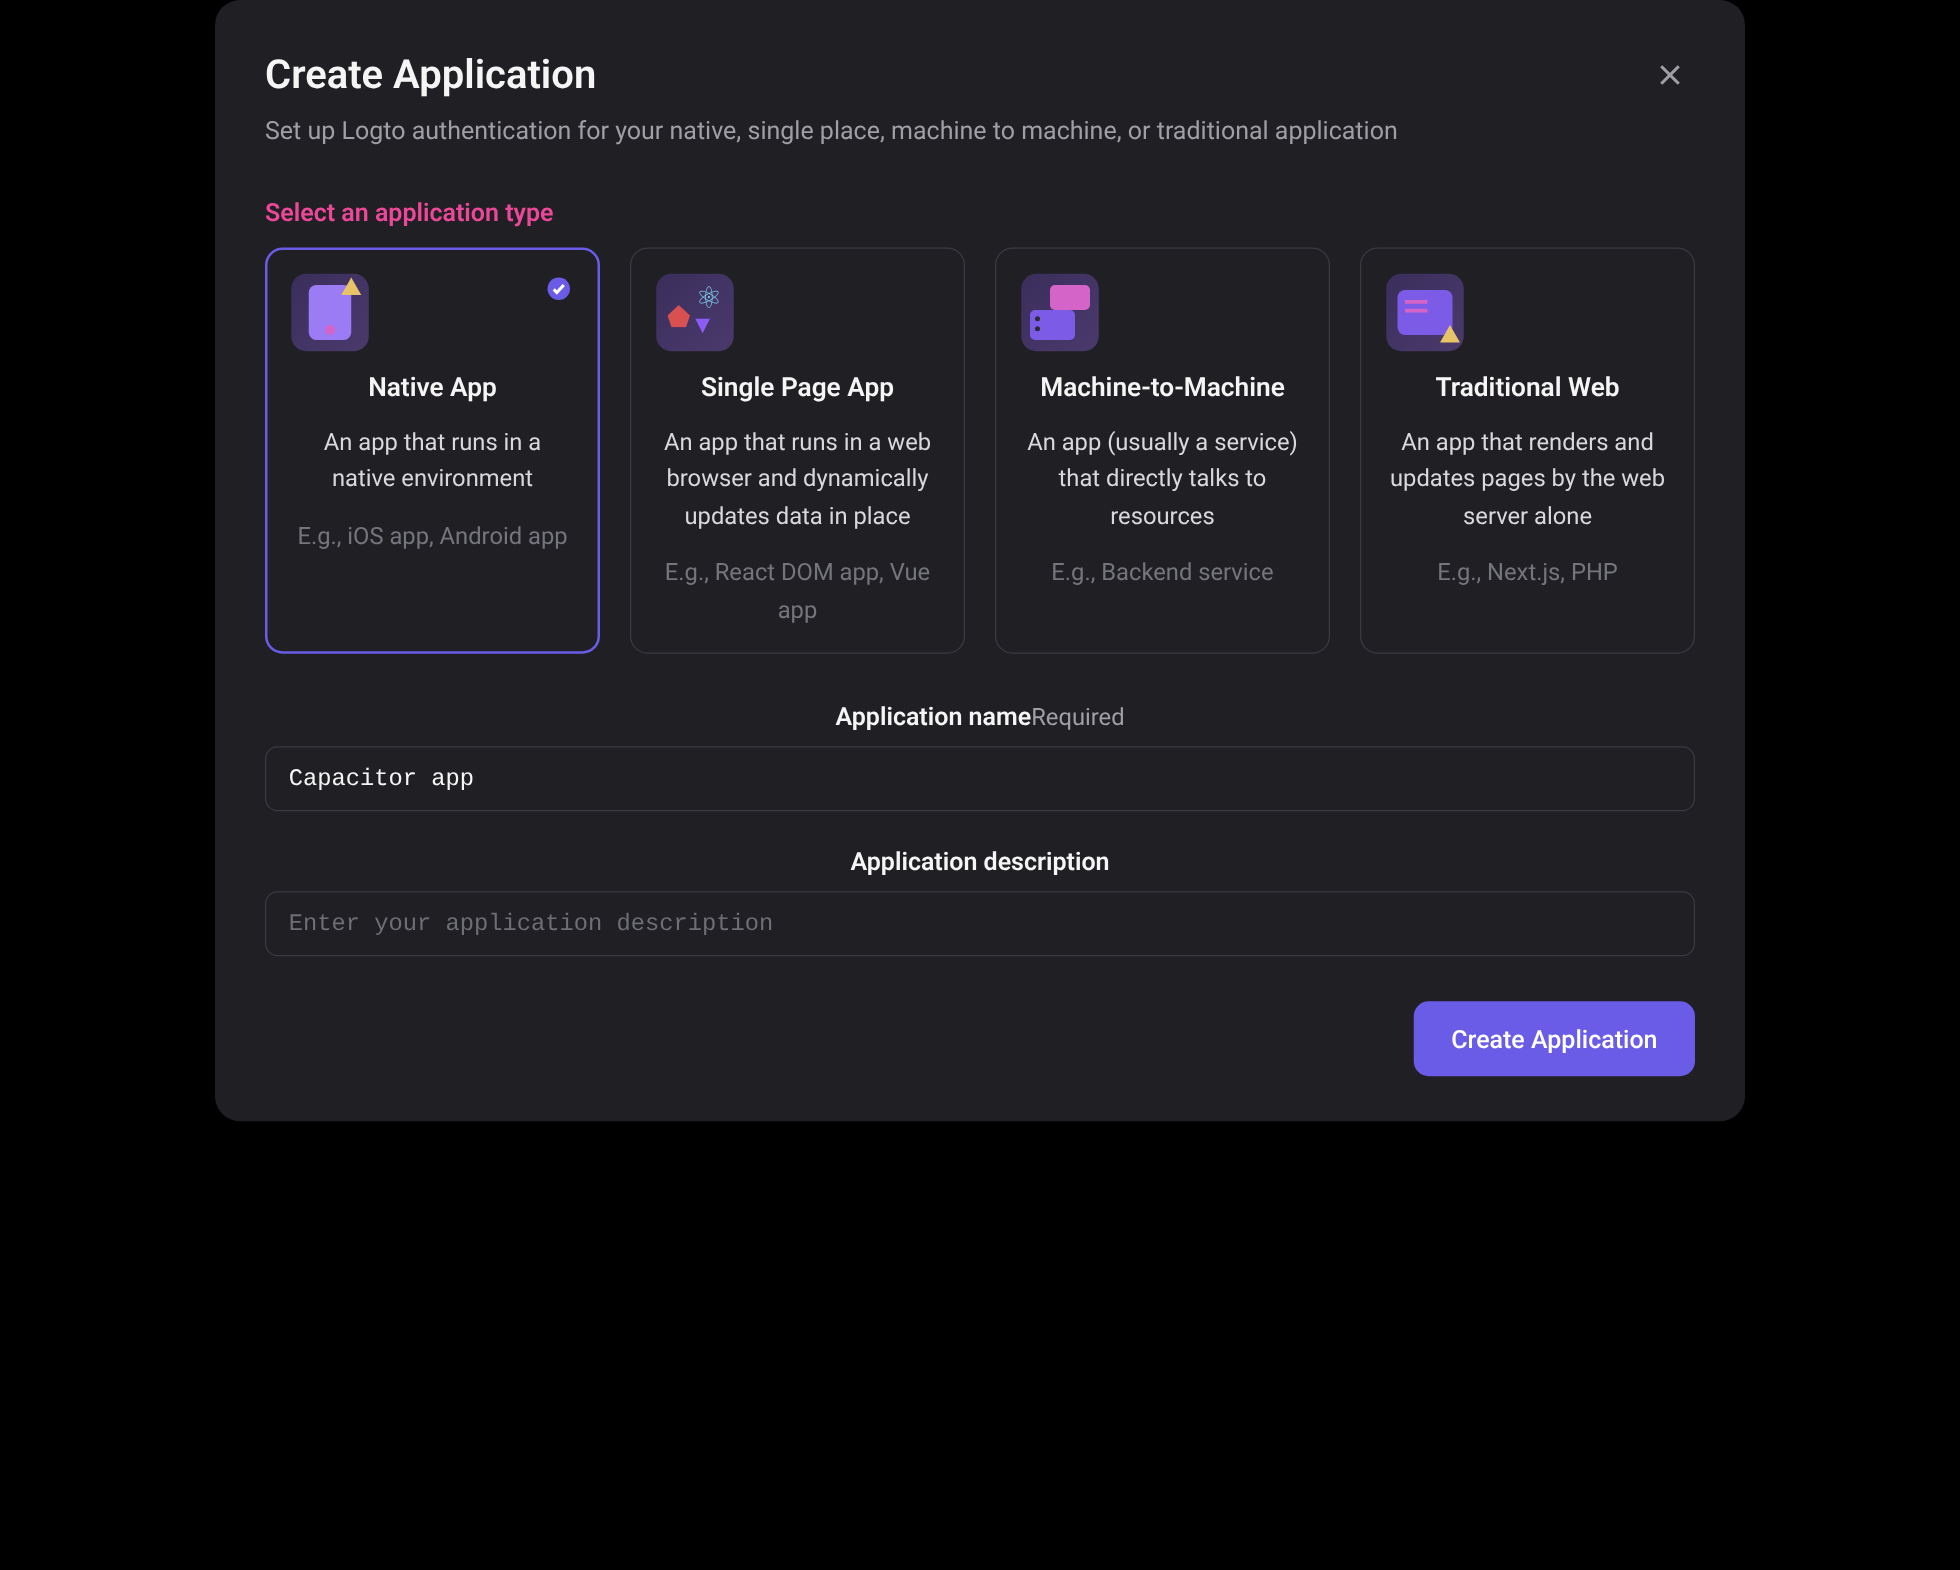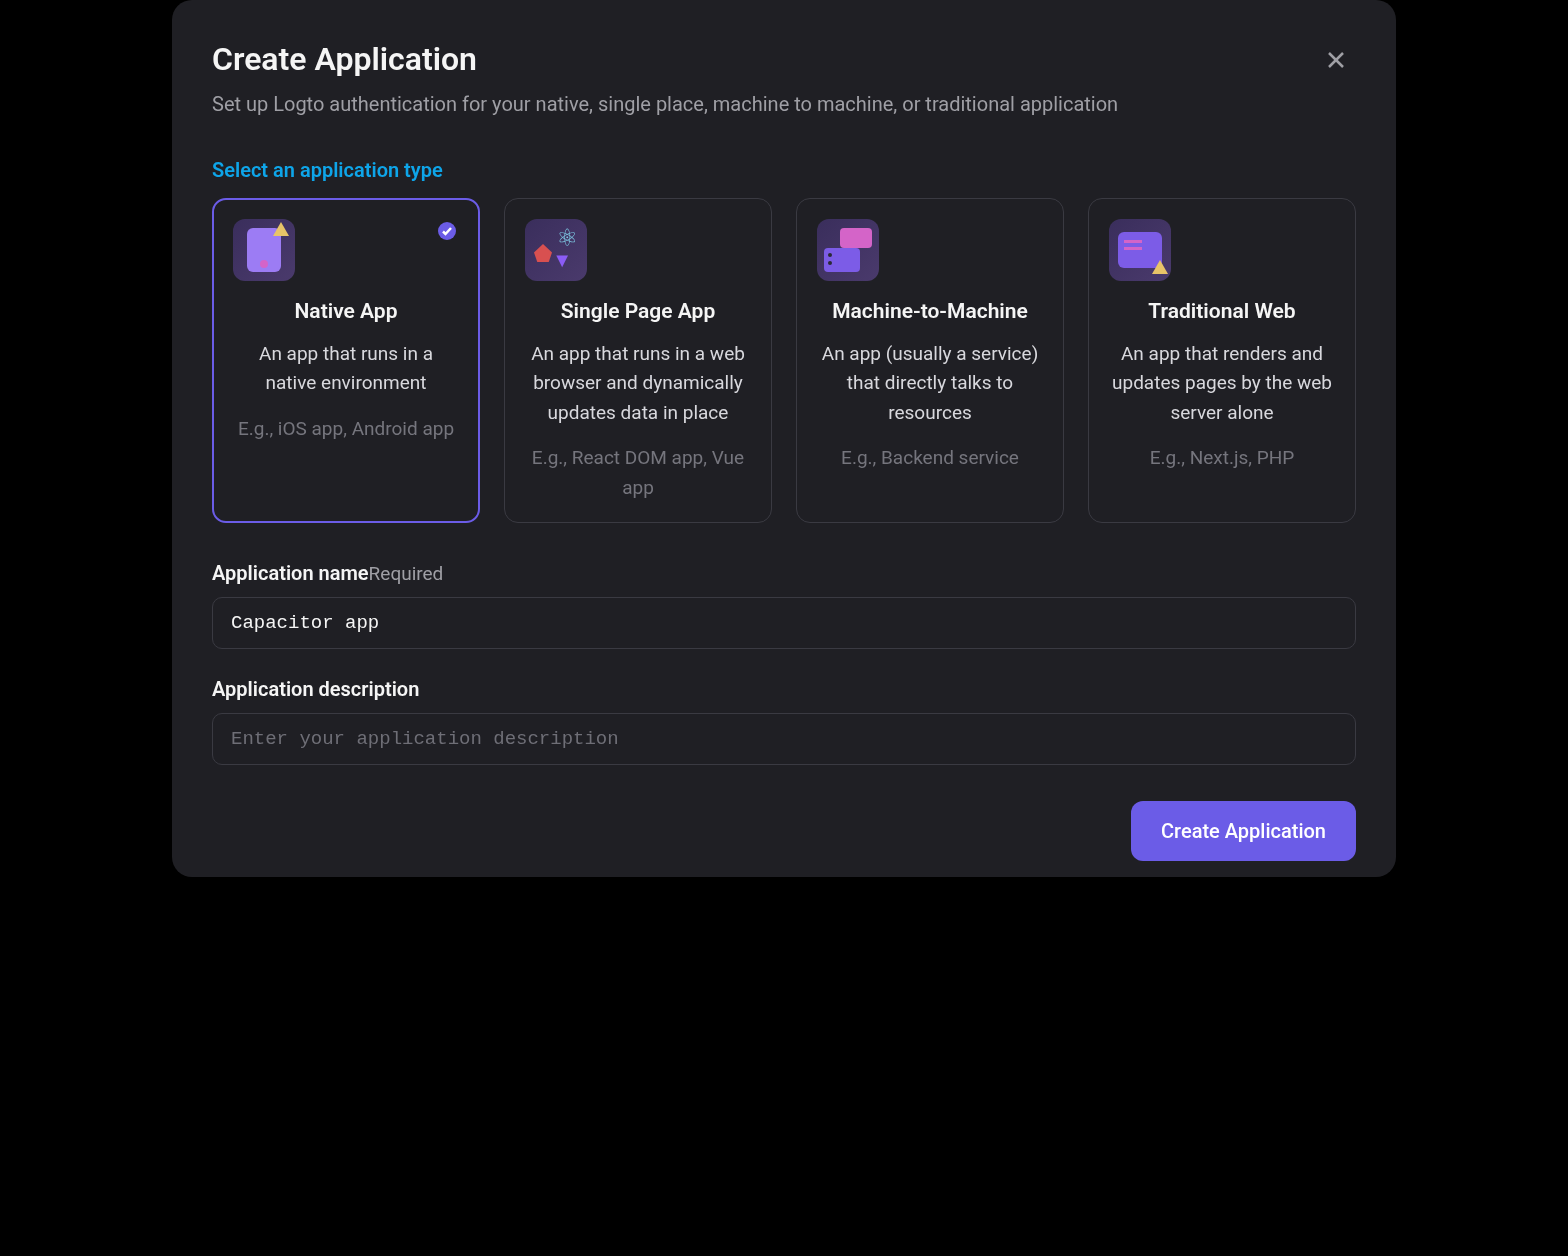--- a/index.html
+++ b/index.html
@@ -15,21 +15,21 @@
       justify-content: center;
       align-items: flex-start;
       min-height: 100vh;
       padding: 0;
     }
     
     .modal {
       background: #1f1f24;
       border-radius: 20px;
       width: 1224px;
-      padding: 40px 40px 16px 40px;
+      padding: 40px 40px 36px 40px;
       position: relative;
     }
     
     .modal-header {
       margin-bottom: 40px;
     }
     
     .modal-title {
       color: #f5f5f5;
       font-size: 32px;
@@ -56,21 +56,21 @@
       align-items: center;
       justify-content: center;
     }
     
     .close-btn svg {
       width: 24px;
       height: 24px;
     }
     
     .section-label {
-      color: #0ea5e9;
+      color: #ec4899;
       font-size: 20px;
       font-weight: 600;
       margin-bottom: 16px;
     }
     
     .app-types {
       display: grid;
       grid-template-columns: repeat(4, 1fr);
       gap: 24px;
       margin-bottom: 38px;
@@ -140,21 +140,21 @@
       font-size: 19px;
       line-height: 1.55;
     }
     
     .form-field {
       margin-bottom: 28px;
     }
     
     .field-label-row {
       display: flex;
-      justify-content: flex-start;
+      justify-content: center;
       align-items: center;
       margin-bottom: 12px;
     }
     
     .field-label {
       color: #f5f5f5;
       font-size: 20px;
       font-weight: 600;
     }
     

